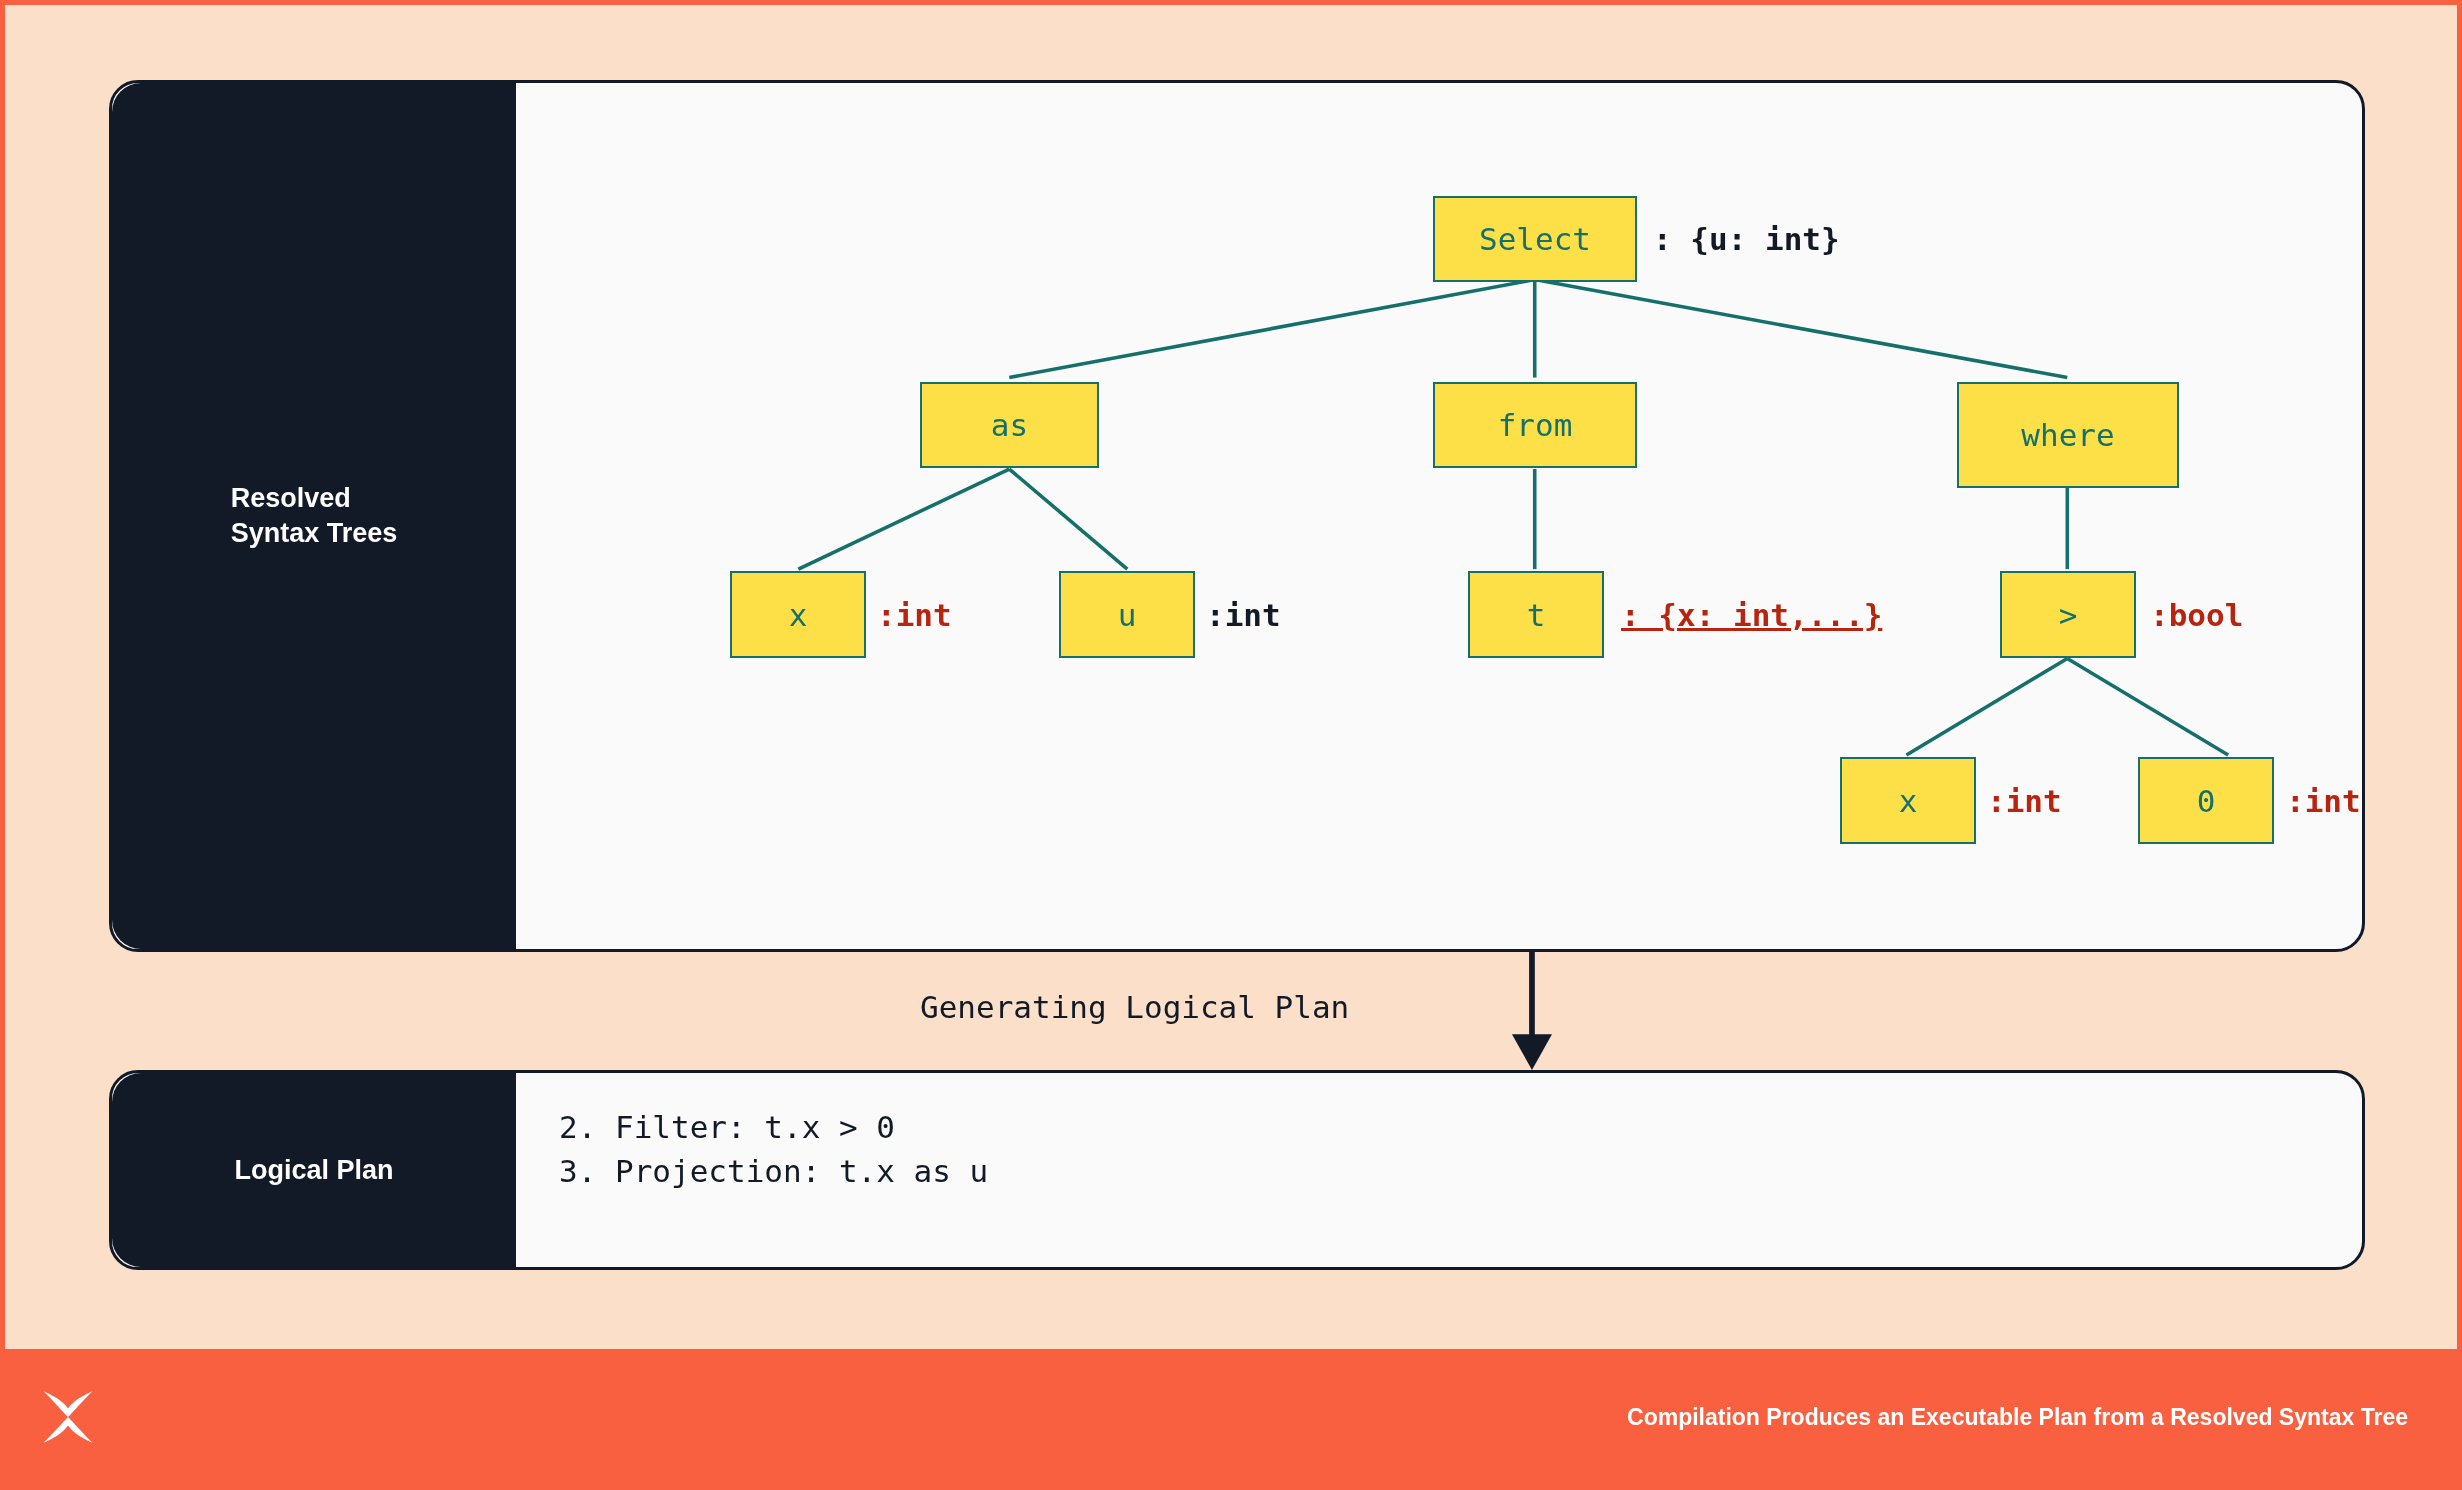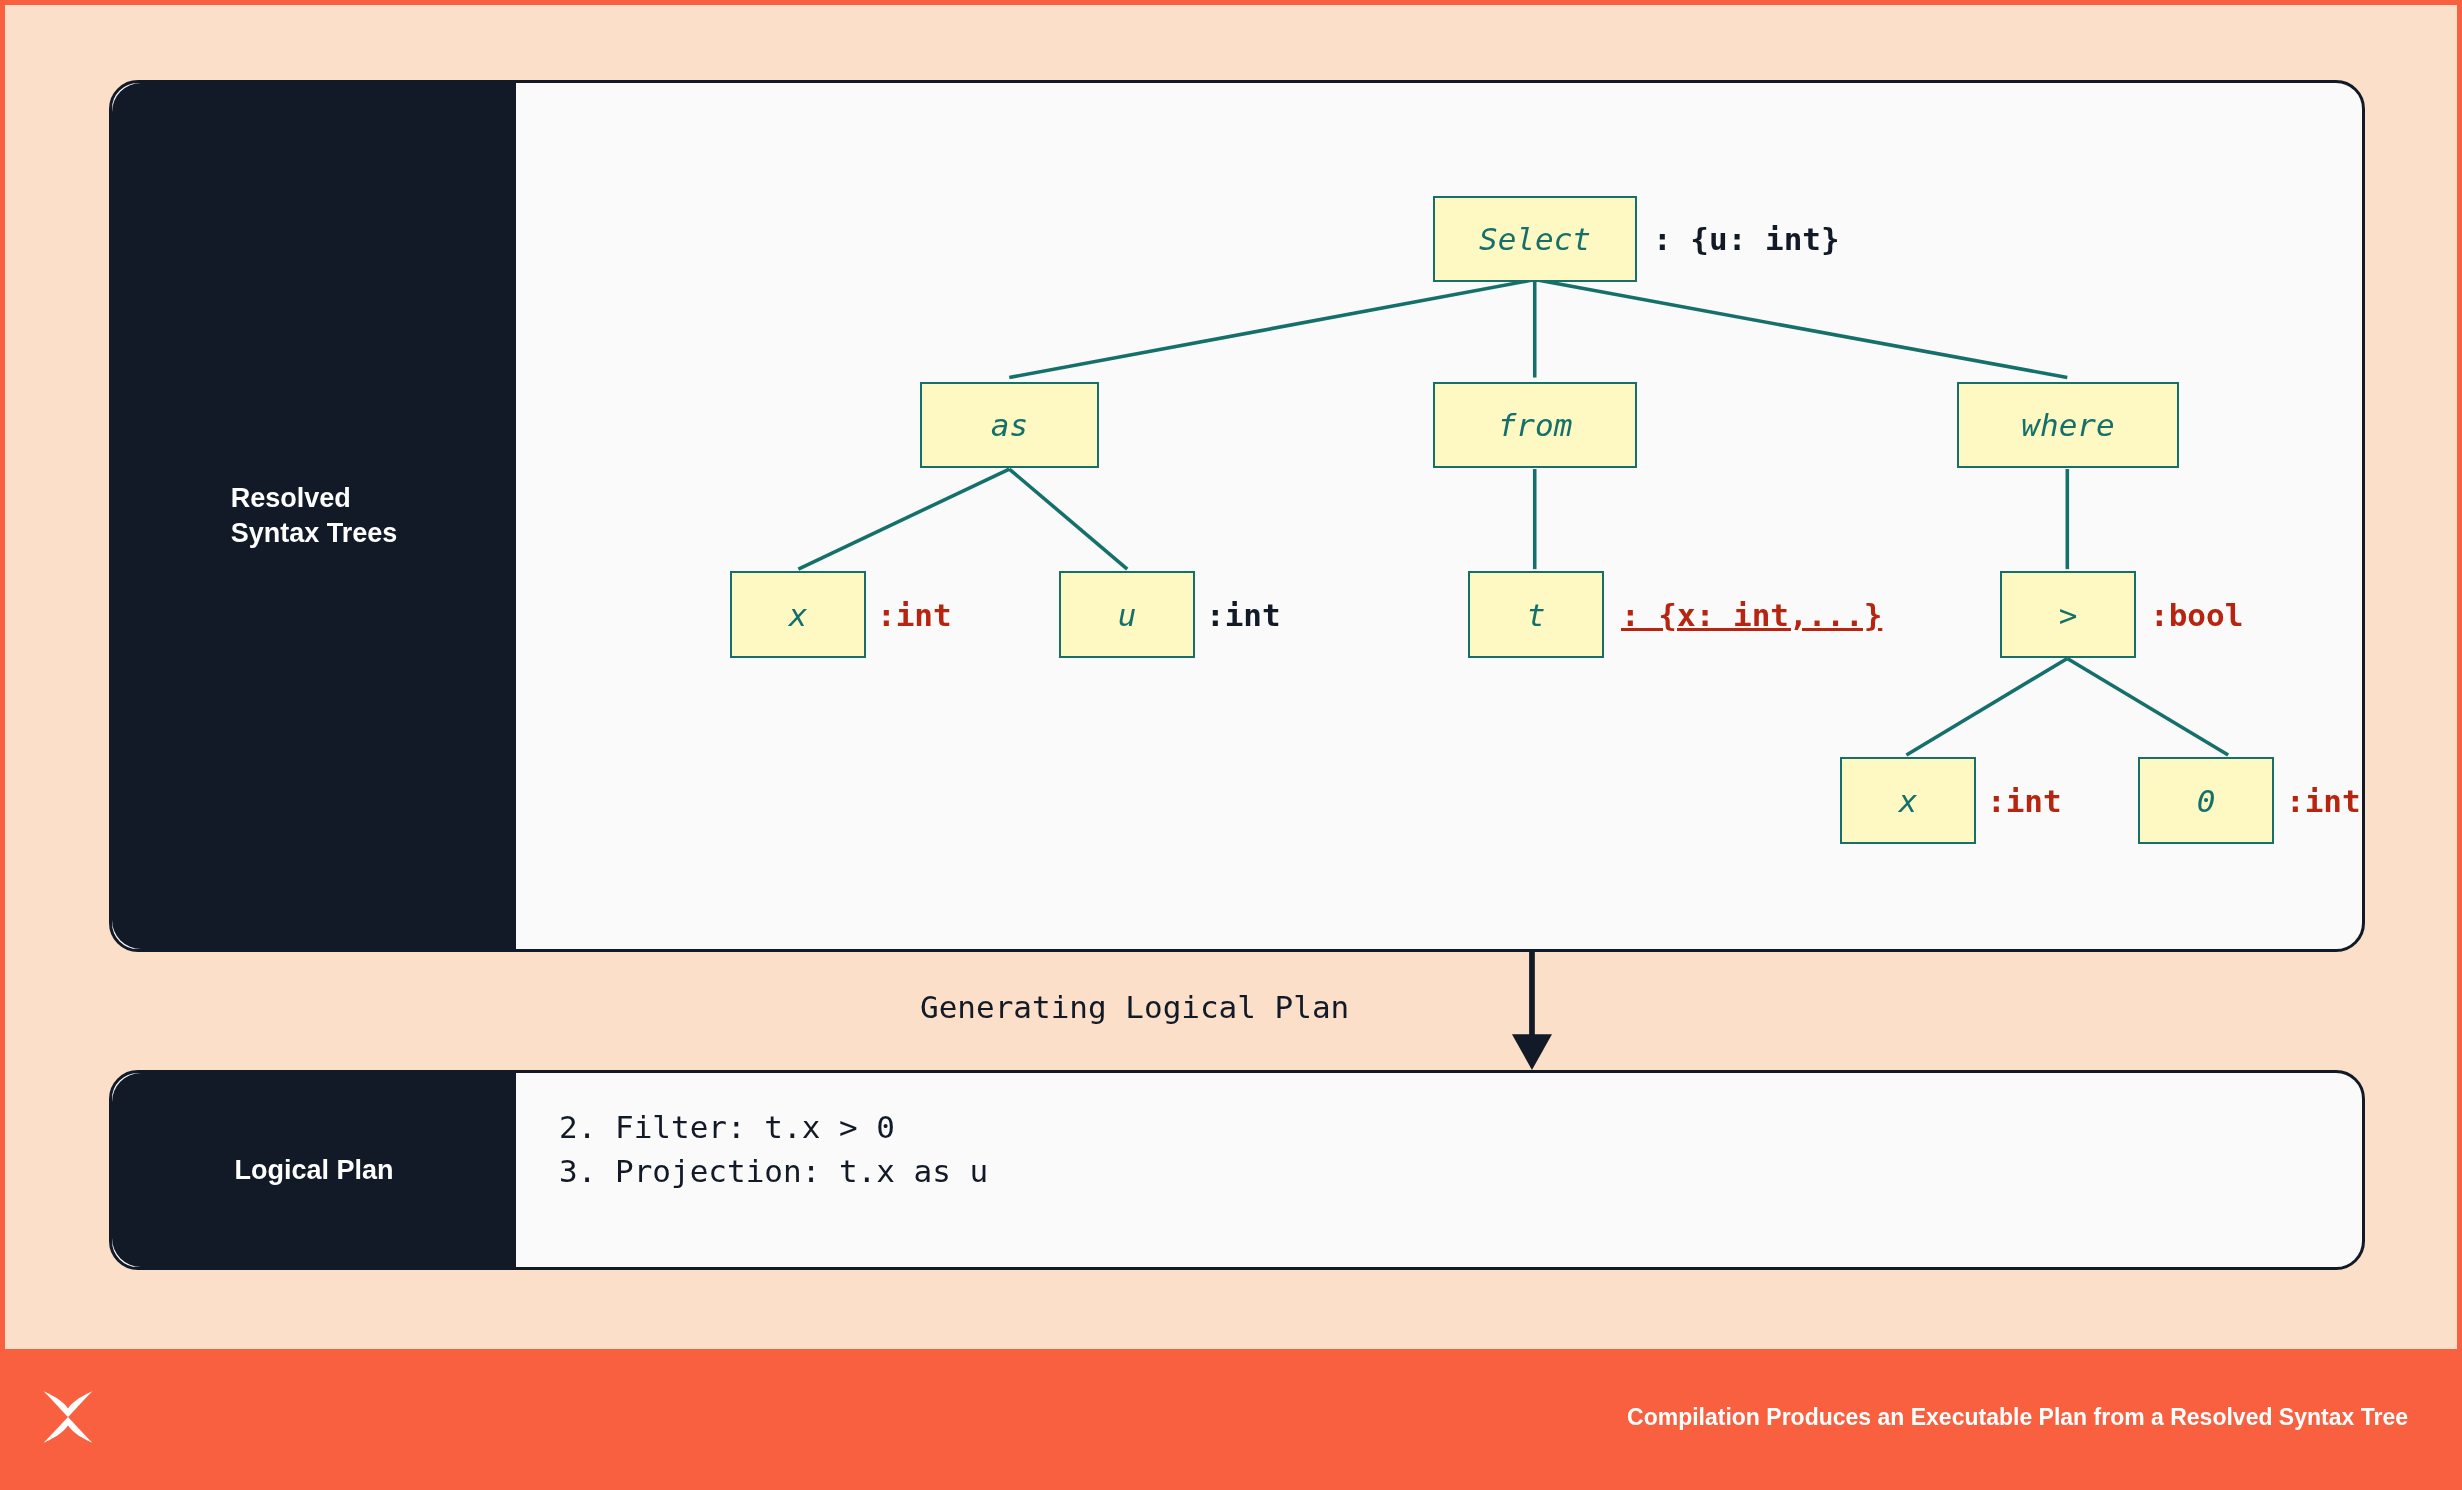--- a/index.html
+++ b/index.html
@@ -72,30 +72,29 @@
     bottom: 0;
   }
   .tree-svg {
     position: absolute;
     left: 0;
     top: 0;
   }
   .node {
     position: absolute;
     border: 2.9px solid #15706b;
-    background: #fef9c3;
+    background: #fde047;
     color: #15706b;
     font-family: "DejaVu Sans Mono", monospace;
     font-size: 31px;
     display: flex;
     align-items: center;
     justify-content: center;
     box-sizing: border-box;
     z-index: 2;
-    font-style: italic;
   }
   .ann {
     position: absolute;
     font-family: "DejaVu Sans Mono", monospace;
     font-size: 31px;
     white-space: nowrap;
     z-index: 2;
     display: flex;
     align-items: center;
   }
@@ -200,21 +199,21 @@
         </g>
       </svg>
 
       <div class="node" style="left:917px; top:113px; width:204px; height:86px;">Select</div>
       <div class="ann dark" style="left:1137px; top:113px; height:86px;">: {u: int}</div>
 
       <div class="node" style="left:917px; top:299px; width:204px; height:86px;">from</div>
 
       <div class="node" style="left:404px; top:299px; width:179px; height:86px;">as</div>
 
-      <div class="node" style="left:1441px; top:299px; width:222px; height:86px;">where</div>
+      <div class="node" style="left:1441px; top:299px; width:222px; height:106px;">where</div>
 
       <div class="node" style="left:214px; top:488px; width:136px; height:87px;">x</div>
       <div class="ann red" style="left:361px; top:488px; height:87px;">:int</div>
 
       <div class="node" style="left:543px; top:488px; width:136px; height:87px;">u</div>
       <div class="ann dark" style="left:690px; top:488px; height:87px;">:int</div>
 
       <div class="node" style="left:952px; top:488px; width:136px; height:87px;">t</div>
       <div class="ann red" style="left:1105px; top:488px; height:87px;text-decoration:underline;">: {x: int,...}</div>
 

